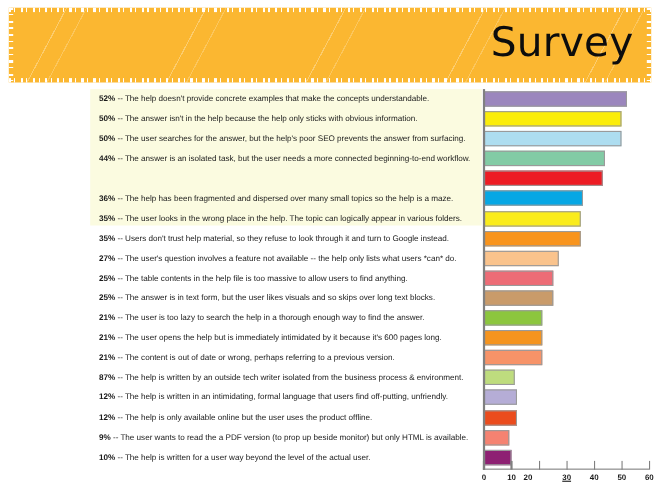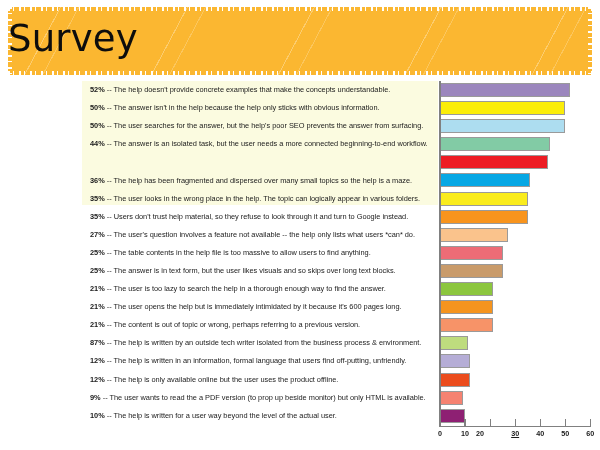--- a/index.html
+++ b/index.html
@@ -76,21 +76,21 @@
         rgba(255,255,255,0) 47px, rgba(255,255,255,0) 62px,
         rgba(255,255,255,0.22) 62px, rgba(255,255,255,0.22) 63px,
         rgba(255,255,255,0) 63px, rgba(255,255,255,0) 112px);
     pointer-events: none;
   }
   #banner-title {
     position: absolute;
     left: 0;
     right: 16px;
     top: 9px;
-    text-align: left;
+    text-align: right;
     font-size: 37px;
     font-weight: 400;
     letter-spacing: 0.2px;
     color: #0d0d0d;
     font-family: "DejaVu Sans", sans-serif;
     line-height: 46px;
   }
 
   
   #highlight-panel {
@@ -273,33 +273,33 @@
           <div class="bar" style="width: 52.605px; background: rgb(140, 198, 62);"></div>
         </div>
       </div>
       <div class="row">
         <div class="row-label"><span class="pct">21%</span><span> -- The user opens the help but is immediately intimidated by it because it's 600 pages long.</span></div>
         <div class="bar-track">
           <div class="bar" style="width: 52.605px; background: rgb(245, 148, 30);"></div>
         </div>
       </div>
       <div class="row">
-        <div class="row-label"><span class="pct">21%</span><span> -- The content is out of topic or wrong, perhaps referring to a previous version.</span></div>
+        <div class="row-label"><span class="pct">21%</span><span> -- The content is out of date or wrong, perhaps referring to a previous version.</span></div>
         <div class="bar-track">
           <div class="bar" style="width: 52.605px; background: rgb(247, 147, 104);"></div>
         </div>
       </div>
       <div class="row">
         <div class="row-label"><span class="pct">87%</span><span> -- The help is written by an outside tech writer isolated from the business process &amp; environment.</span></div>
         <div class="bar-track">
           <div class="bar" style="width: 27.555px; background: rgb(190, 220, 126);"></div>
         </div>
       </div>
       <div class="row">
-        <div class="row-label"><span class="pct">12%</span><span> -- The help is written in an information, formal language that users find off-putting, unfriendly.</span></div>
+        <div class="row-label"><span class="pct">12%</span><span> -- The help is written in an intimidating, formal language that users find off-putting, unfriendly.</span></div>
         <div class="bar-track">
           <div class="bar" style="width: 30.06px; background: rgb(181, 173, 214);"></div>
         </div>
       </div>
       <div class="row">
         <div class="row-label"><span class="pct">12%</span><span> -- The help is only available online but the user uses the product offline.</span></div>
         <div class="bar-track">
           <div class="bar" style="width: 30.06px; background: rgb(235, 76, 29);"></div>
         </div>
       </div>

